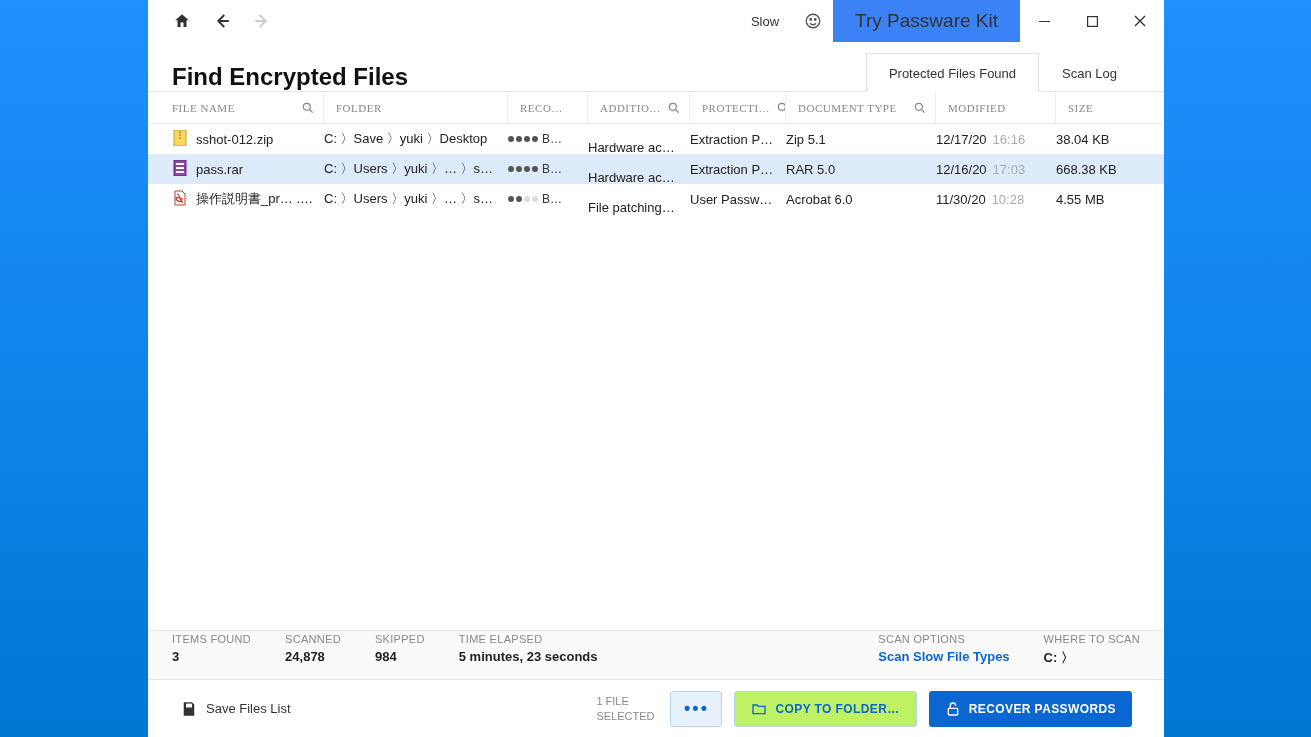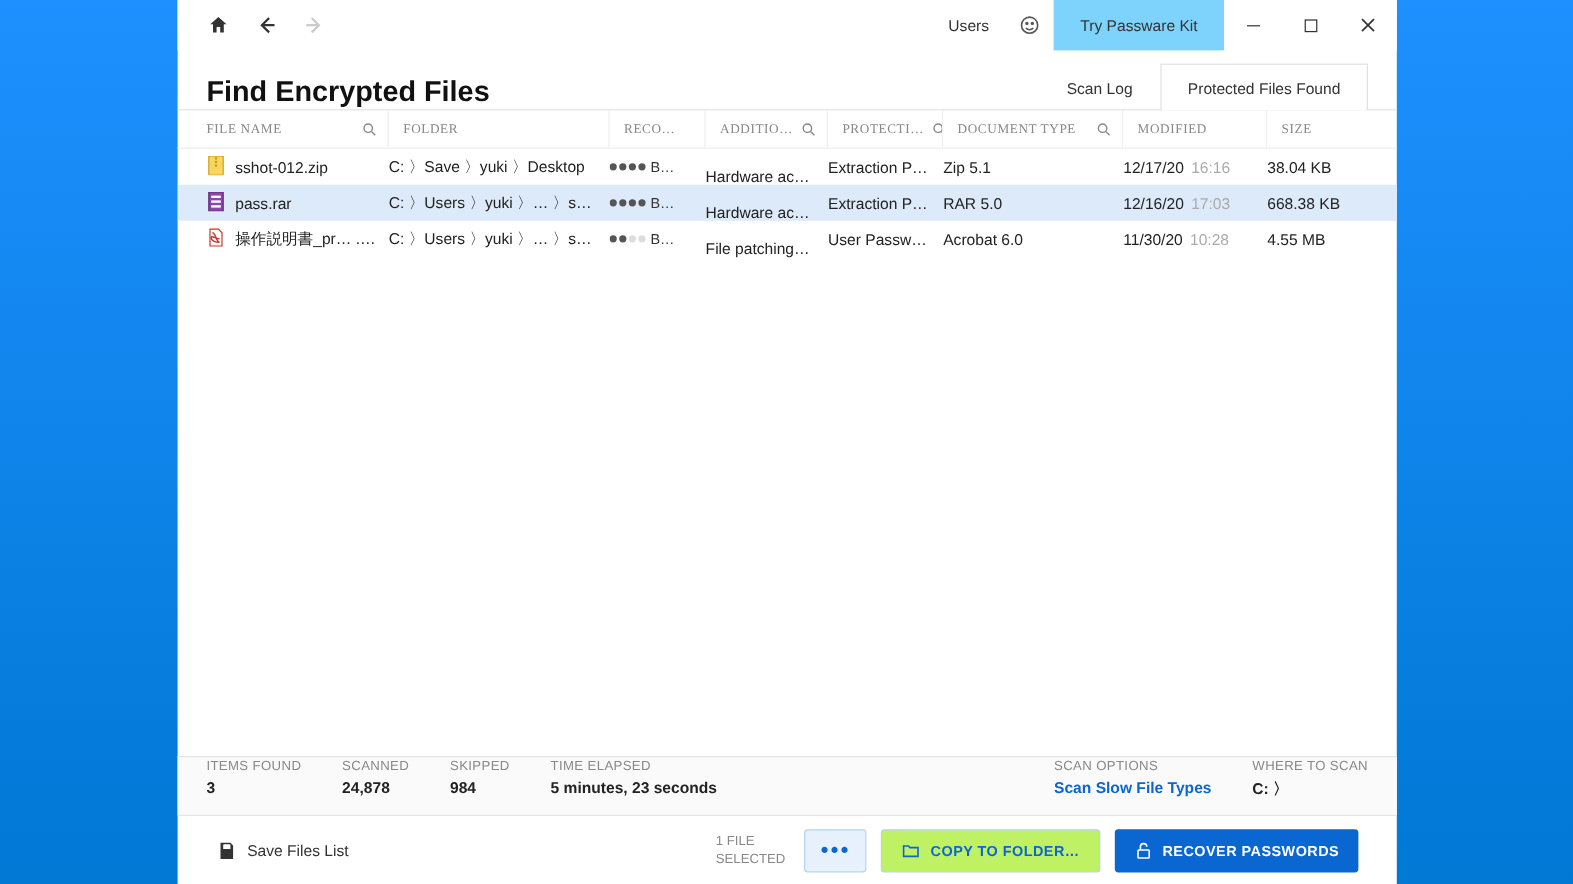--- a/index.html
+++ b/index.html
@@ -31,21 +31,21 @@
 .titlebar-left { display: flex; align-items: center; padding-left: 16px; gap: 4px; }
 .titlebar-right { margin-left: auto; display: flex; align-items: stretch; }
 .nav-btn {
   width: 36px; height: 40px;
   display: flex; align-items: center; justify-content: center;
   color: #333; cursor: pointer;
 }
 .nav-btn.disabled { color: #ccc; cursor: default; }
 .help-link { display: flex; align-items: center; padding: 0 14px; color: #333; cursor: pointer; font-size: 13px;}
 .smile-btn { display:flex; align-items:center; justify-content:center; width: 40px; color:#555; cursor:pointer; }
-.try-btn { background:#7dd3fc; color:#333; display:flex; align-items:center; padding: 0 22px; font-size:13px; cursor:pointer; }
+.try-btn { background:#3b82f6; color:#333; display:flex; align-items:center; padding: 0 22px; font-size:19px; cursor:pointer; }
 .win-btn { width:48px; display:flex; align-items:center; justify-content:center; color:#333; cursor:pointer; }
 .header-row {
   height: 50px;
   display:flex;
   align-items:flex-end;
   padding: 0 0 0 24px;
   border-bottom: 1px solid #e4e4e4;
 }
 .page-title { font-size: 24px; font-weight: 700; color:#111; }
 .tabs { margin-left:auto; display:flex; height:100%; padding-right: 24px;}
@@ -157,21 +157,21 @@
             <path d="M15 4l-8 8 8 8M7 12h14"></path>
           </svg>
       </div>
       <div class="nav-btn disabled">
         <svg width="18" height="18" viewBox="0 0 24 24" fill="none" stroke="#ccc" stroke-width="2.5">
             <path d="M9 4l8 8-8 8M17 12H3"></path>
           </svg>
       </div>
     </div>
     <div class="titlebar-right">
-      <div class="help-link">Users</div>
+      <div class="help-link">Slow</div>
       <div class="smile-btn">
         <svg width="18" height="18" viewBox="0 0 24 24" fill="none" stroke="#555" stroke-width="1.8">
             <circle cx="12" cy="12" r="9"></circle>
             <circle cx="9" cy="10" r="1" fill="#555"></circle>
             <circle cx="15" cy="10" r="1" fill="#555"></circle>
             <path d="M8 15c1 1.3 2.5 2 4 2s3-.7 4-2"></path>
           </svg>
       </div>
       <div class="try-btn">Try Passware Kit</div>
       <div class="win-btn">
@@ -188,22 +188,22 @@
         <svg width="12" height="12" viewBox="0 0 12 12" stroke="#333" stroke-width="1.4">
             <path d="M1 1l10 10M11 1L1 11"></path>
           </svg>
       </div>
     </div>
   </div>
 
   <div class="header-row">
     <div class="page-title">Find Encrypted Files</div>
     <div class="tabs">
+      <div class="tab active">Protected Files Found</div>
       <div class="tab">Scan Log</div>
-      <div class="tab active">Protected Files Found</div>
     </div>
   </div>
 
   <div class="cols">
     <div class="col fname">
       <span>FILE NAME</span>
       <svg class="search-ico" viewBox="0 0 24 24" fill="none" stroke="#888" stroke-width="2" style="margin-left:auto;">
           <circle cx="10" cy="10" r="6"></circle>
           <path d="M20 20l-5-5"></path>
         </svg>

